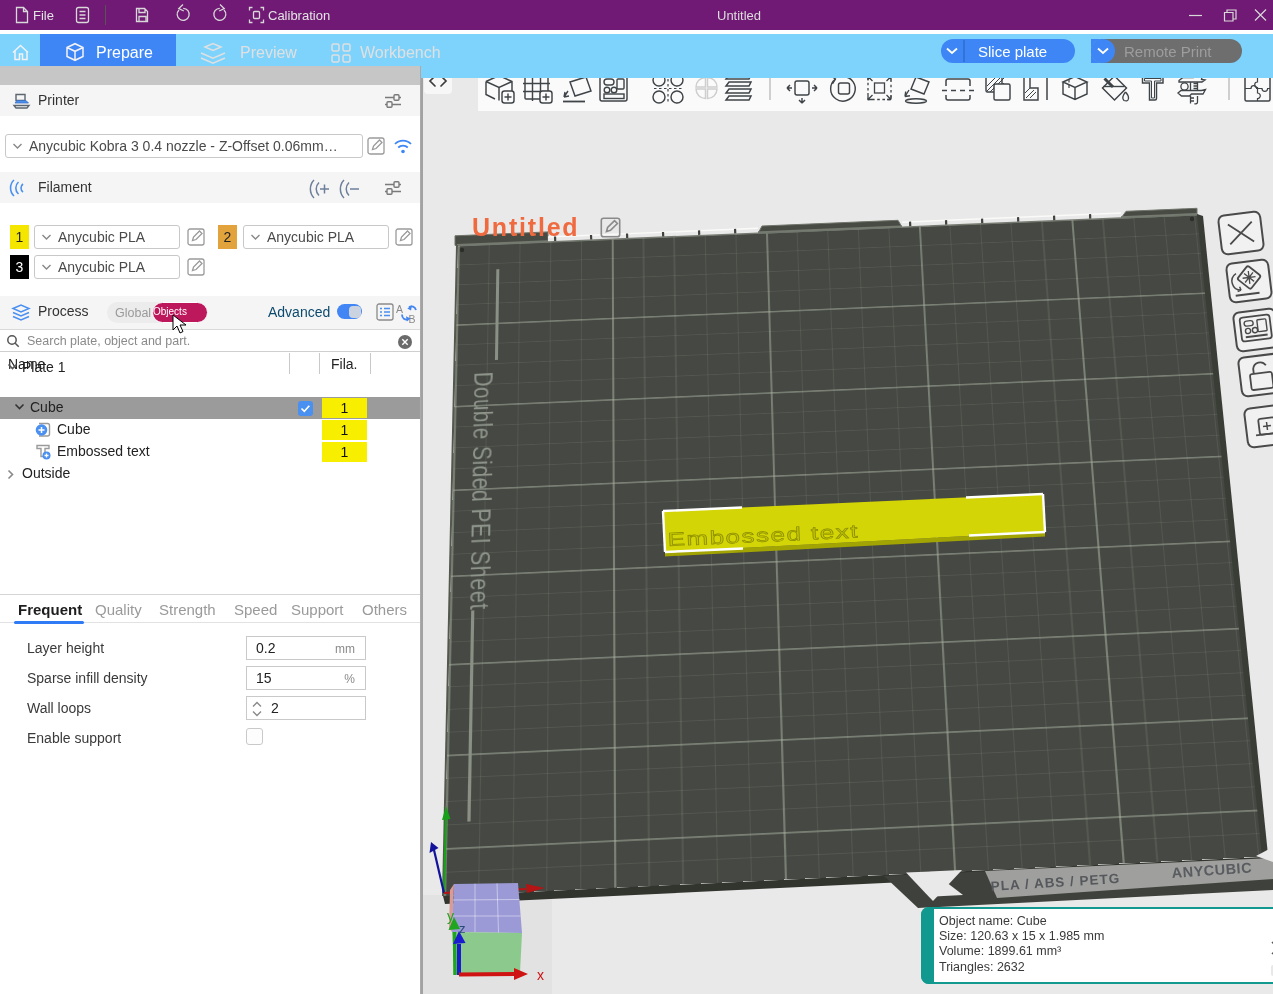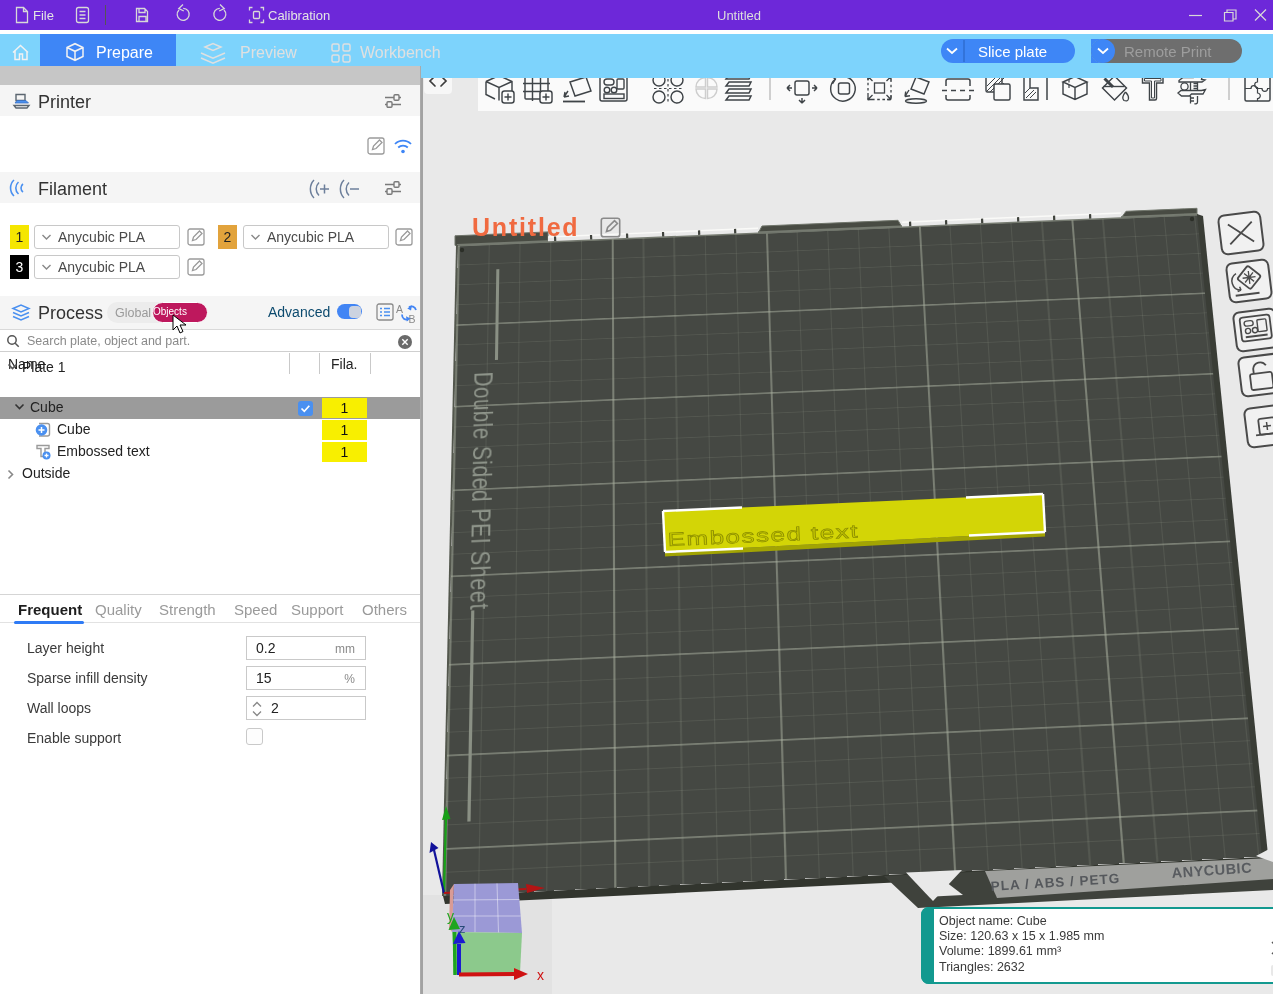--- a/index.html
+++ b/index.html
@@ -1,22 +1,22 @@
 <!DOCTYPE html>
 <html><head>
 <meta charset="utf-8">
 <style>
 * { margin:0; padding:0; box-sizing:border-box; }
 html,body { width:1273px; height:994px; overflow:hidden; font-family:"Liberation Sans", sans-serif; }
-#titlebar { position:absolute; left:0; top:0; width:1273px; height:30px; background:#6d28d9; color:#e8e8e8; }
+#titlebar { position:absolute; left:0; top:0; width:1273px; height:30px; background:#701a75; color:#e8e8e8; }
 #navbar { position:absolute; left:0; top:34px; width:1273px; height:44px; background:#7dd3fc; }
 #leftpanel { position:absolute; left:0; top:66px; width:421px; height:928px; background:#ffffff; border-right:1px solid #aaaaaa; }
 #viewport { position:absolute; left:421px; top:66px; width:852px; height:928px; background:#e9e9e9; overflow:hidden; }
 .sechdr { position:absolute; left:0; width:420px; height:31px; background:#f5f5f5; }
-.sectitle { position:absolute; left:38px; top:7px; font-size:18px; color:#333; }
+.sectitle { position:absolute; left:38px; top:7px; font-size:14px; color:#333; }
 .selbox { position:absolute; height:24px; border:1px solid #c8c8c8; border-radius:3px; background:#fff; font-size:14px; color:#4a4a4a; line-height:22px; white-space:nowrap; overflow:hidden; }
 .fbadge { position:absolute; width:19px; height:24px; font-size:14px; text-align:center; line-height:24px; }
 .trow { position:absolute; left:0; width:420px; height:22px; }
 .chev { position:absolute; top:6px; }
 .fcell { position:absolute; left:322px; top:1px; width:45px; height:20px; background:#f8ef00; color:#111; text-align:center; line-height:20px; }
 .plabel { position:absolute; left:27px; font-size:14px; color:#3a3a3a; }
 .pinput { position:absolute; left:246px; width:120px; height:24px; border:1px solid #c9c9c9; border-radius:0; background:#fff; font-size:14px; color:#222; }
 .unit { position:absolute; right:10px; top:5px; font-size:12px; color:#8a8a8a; }
 </style>
 </head>
@@ -346,20 +346,24 @@
     </svg>
     <span class="sectitle">Printer</span>
     <svg width="20" height="20" viewBox="0 0 20 20" style="position:absolute;right:17px;top:6px;">
       <g stroke="#7a7a7a" stroke-width="1.4" fill="#f5f5f5">
         <path d="M2 6.5 h16 M2 13.5 h16"></path>
         <rect x="11" y="3.8" width="5" height="5.4" rx="1"></rect>
         <rect x="4" y="10.8" width="5" height="5.4" rx="1"></rect>
       </g>
     </svg>
   </div>
+  <div class="selbox" style="left:5px;top:68px;width:358px;">
+    <svg width="11" height="8" viewBox="0 0 11 8" style="margin:0 6px 1px 6px;">
+        <path d="M1.5 2 l4 4 l4-4" stroke="#888" stroke-width="1.4" fill="none"></path>
+      </svg>Anycubic Kobra 3 0.4 nozzle - Z-Offset 0.06mm…</div>
   <svg width="20" height="20" viewBox="0 0 20 20" style="position:absolute;left:366px;top:70px;">
       <g stroke="#9a9a9a" stroke-width="1.3" fill="none">
         <rect x="2" y="2" width="16" height="16" rx="2"></rect>
         <path d="M6.5 13.5 l1-3.5 l6-6 l2.5 2.5 l-6 6 z"></path>
       </g>
     </svg>
   <svg width="22" height="20" viewBox="0 0 22 20" style="position:absolute;left:392px;top:70px;">
       <g fill="none" stroke="#3e86f6" stroke-width="1.8">
         <path d="M3 8 a 11 11 0 0 1 16 0"></path>
         <path d="M6.2 11.5 a 7 7 0 0 1 9.6 0"></path>

